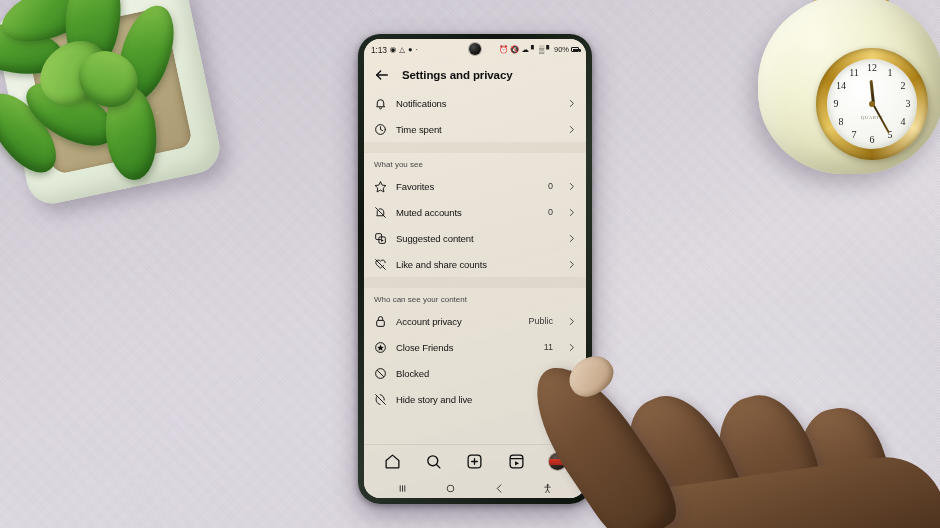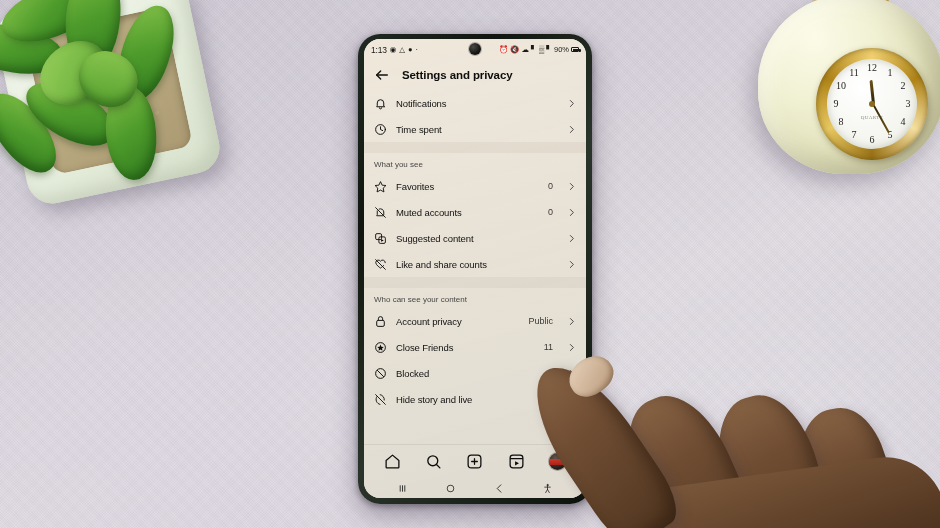--- a/index.html
+++ b/index.html
@@ -232,21 +232,21 @@
       <span class="num" style="left:38px; top:3px;">12</span>
       <span class="num" style="left:56px; top:8px;">1</span>
       <span class="num" style="left:69px; top:21px;">2</span>
       <span class="num" style="left:74px; top:39px;">3</span>
       <span class="num" style="left:69px; top:57px;">4</span>
       <span class="num" style="left:56px; top:70px;">5</span>
       <span class="num" style="left:38px; top:75px;">6</span>
       <span class="num" style="left:20px; top:70px;">7</span>
       <span class="num" style="left:7px;  top:57px;">8</span>
       <span class="num" style="left:2px;  top:39px;">9</span>
-      <span class="num" style="left:7px;  top:21px;">10</span>
+      <span class="num" style="left:7px;  top:21px;">14</span>
       <span class="num" style="left:20px; top:8px;">11</span>
       <div class="quartz">QUARTZ</div>
       <div class="hand-h"></div>
       <div class="hand-m"></div>
       <div class="hand-cap"></div>
     </div>
   </div>
 </div>
 
 <div id="phone">

